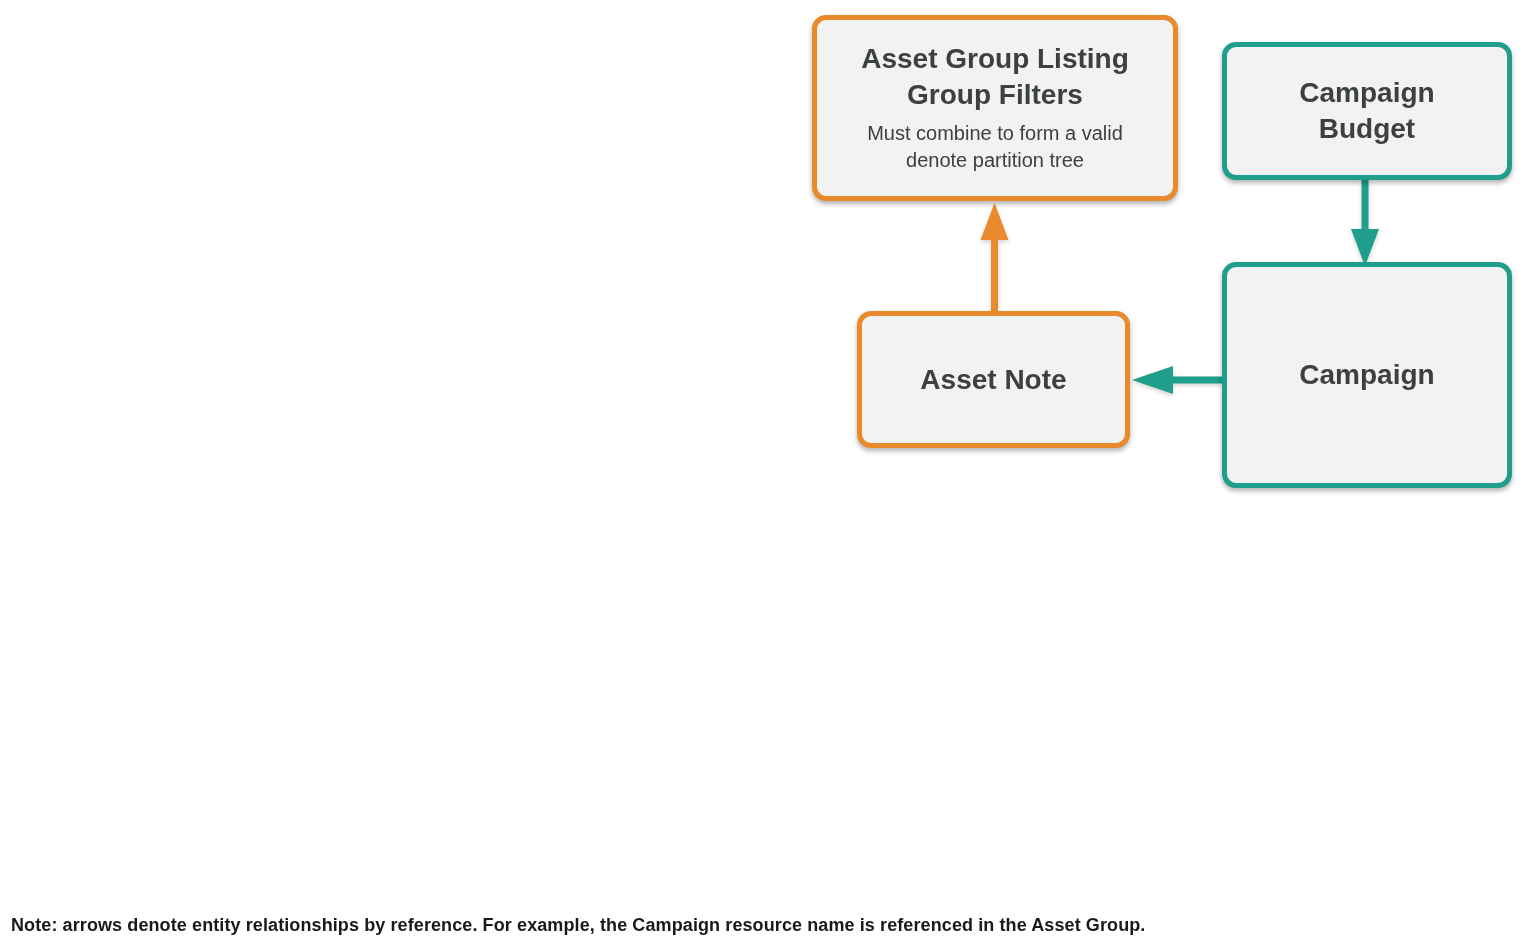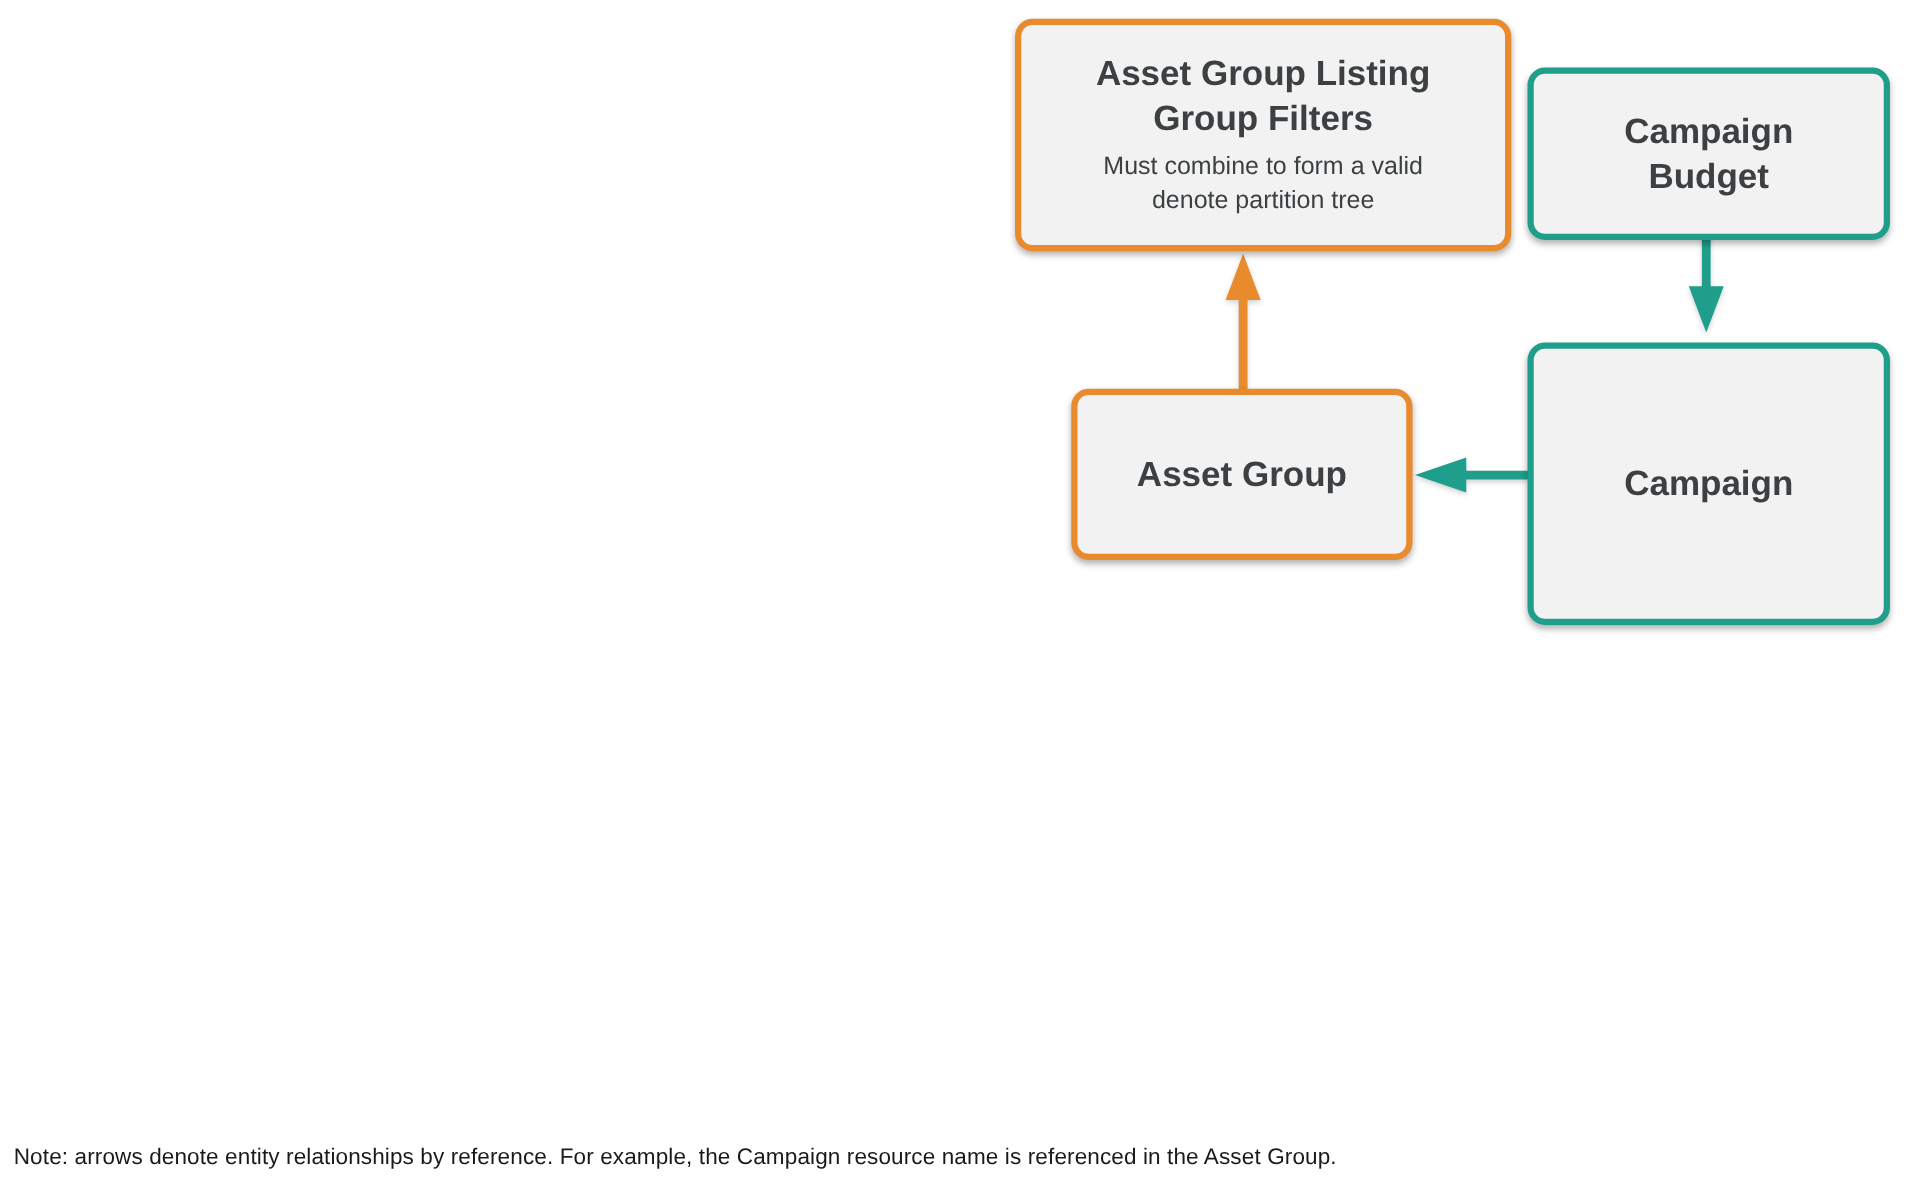--- a/index.html
+++ b/index.html
@@ -22,23 +22,23 @@
     border-radius: 14px;
     display: flex;
     flex-direction: column;
     align-items: center;
     justify-content: center;
     text-align: center;
     box-shadow: 0 3px 5px rgba(0,0,0,0.30);
     padding: 8px 10px;
   }
   .node.orange { border: 5px solid var(--orange, #e98a2d); }
-  .node.teal   { border: 5px solid var(--teal, #209e8c); margin-top: 12px; }
+  .node.teal   { border: 5px solid var(--teal, #209e8c); }
 
-  #node-listing-filters { left: 812px; top: 15px;  width: 397px; height: 186px; }
+  #node-listing-filters { left: 812px; top: 15px;  width: 366px; height: 186px; }
   #node-campaign-budget { left: 1222px; top: 42px; width: 290px; height: 138px; }
   #node-asset-group     { left: 857px; top: 311px; width: 273px; height: 137px; }
   #node-campaign        { left: 1222px; top: 262px; width: 290px; height: 226px; }
 
   .node-title {
     font-size: 28px;
     font-weight: bold;
     color: var(--text-dark, #3c4043);
     line-height: 1.28;
     white-space: pre-line;
@@ -62,21 +62,21 @@
   .arrow-orange line    { stroke: var(--orange, #e98a2d); }
   .arrow-orange polygon { fill:   var(--orange, #e98a2d); }
   .arrow-teal line      { stroke: var(--teal, #209e8c); }
   .arrow-teal polygon   { fill:   var(--teal, #209e8c); }
 
   .note {
     position: absolute;
     left: 11px;
     top: 915px;
     font-size: 18px;
-    font-weight: normal;
+    font-weight: bold;
     color: var(--note-text, #1a1a1a);
     letter-spacing: 0.1px;
   }
 </style>
 </head>
 <body>
 
 <div class="canvas">
 
   <svg class="arrows" width="1538" height="948" viewBox="0 0 1538 948">
@@ -100,21 +100,21 @@
     <div class="node-subtitle">Must combine to form a valid
 denote partition tree</div>
   </div>
 
   <div class="node teal" id="node-campaign-budget">
     <div class="node-title">Campaign
 Budget</div>
   </div>
 
   <div class="node orange" id="node-asset-group">
-    <div class="node-title">Asset Group</div>
+    <div class="node-title">Asset Note</div>
   </div>
 
   <div class="node teal" id="node-campaign">
     <div class="node-title">Campaign</div>
   </div>
 
   <div class="note">Note: arrows denote entity relationships by reference. For example, the Campaign resource name is referenced in the Asset Group.</div>
 
 </div>
 

